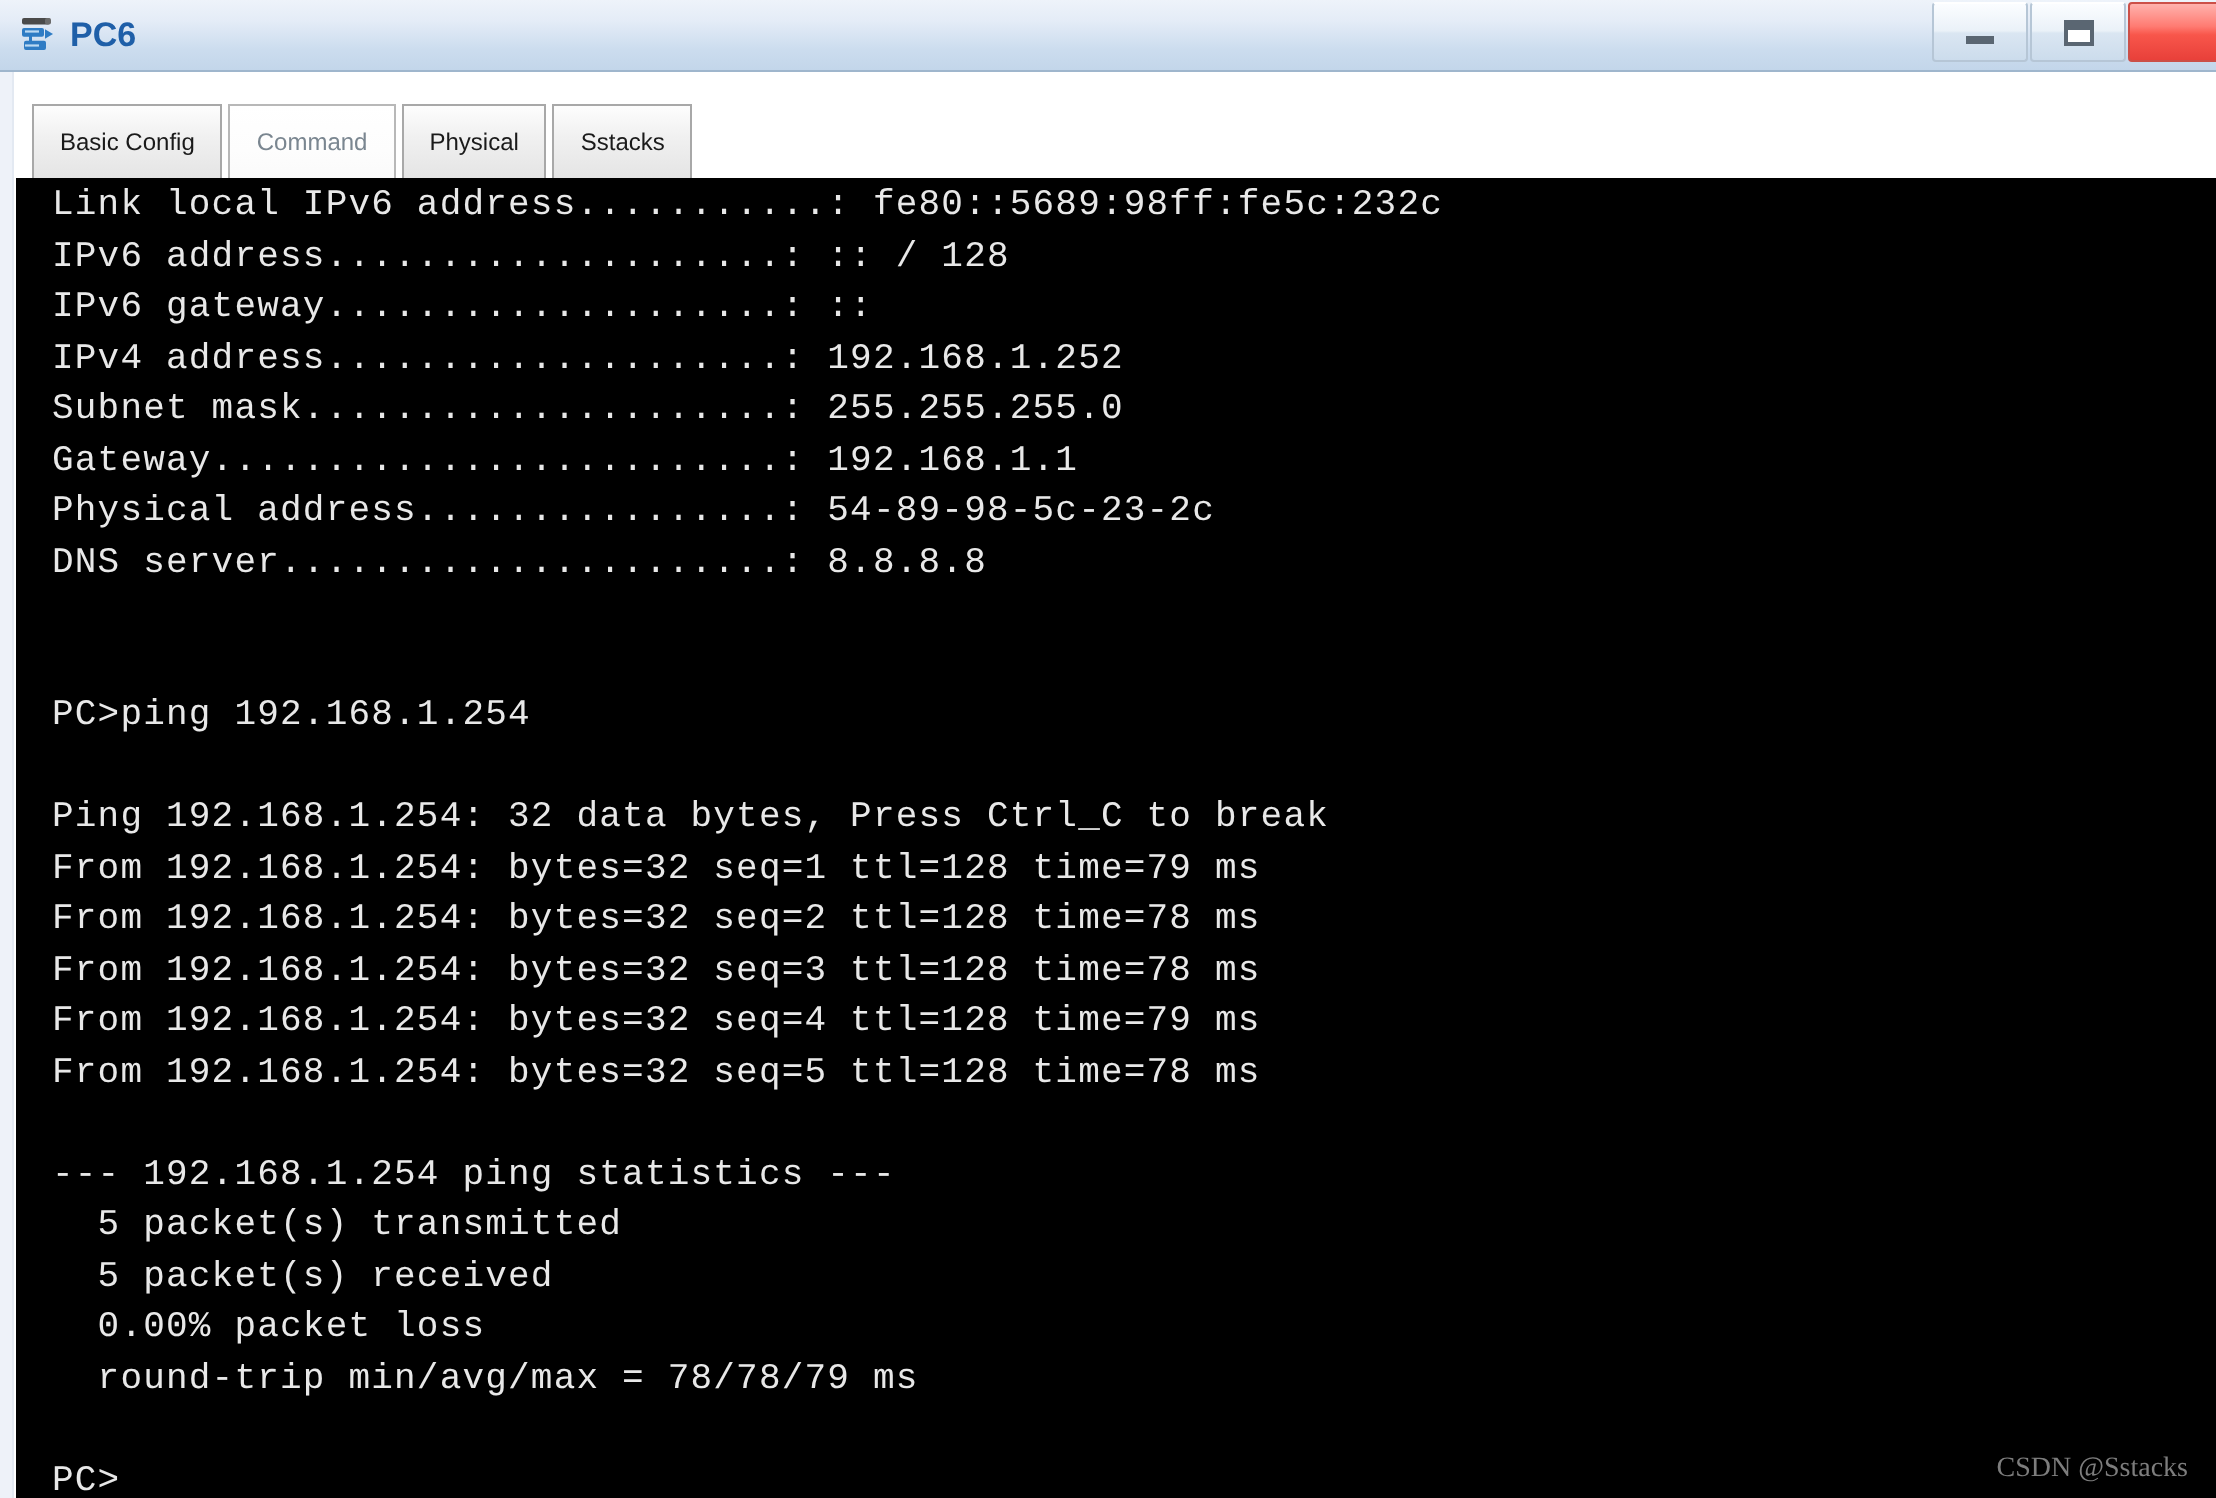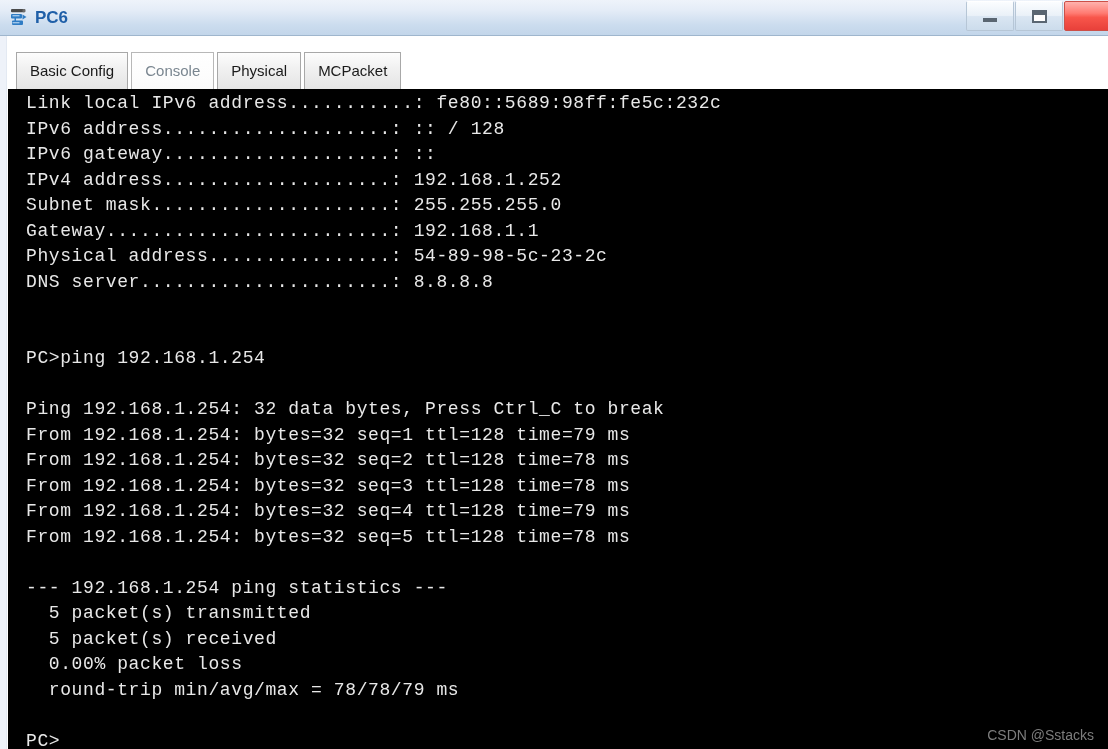--- a/index.html
+++ b/index.html
@@ -124,21 +124,21 @@
     height: 38px;
     display: flex;
     align-items: flex-start;
   }
   .tab {
     height: 38px;
     line-height: 36px;
     padding: 0 13px;
     margin-right: 3px;
     font-family: "Liberation Sans", sans-serif;
-    font-size: 15px;
+    font-size: 12px;
     color: #1a1a1a;
     background: linear-gradient(to bottom, #fdfdfd 0%, #f1f1f1 40%, #e4e4e4 100%);
     border: 1px solid #a8a8a8;
     border-bottom: none;
     box-sizing: border-box;
     white-space: nowrap;
     text-align: center;
   }
   .tab.active {
     background: linear-gradient(to bottom, #ffffff 0%, #fdfdfd 60%, #fafafa 100%);
@@ -168,21 +168,21 @@
   }
   .cline {
     height: 25.5px;
     white-space: pre;
     font-family: Liberation Mono, monospace;
   }
   #watermark {
     position: absolute;
     right: 14px;
     bottom: 6px;
-    font-family: Liberation Sans, sans-serif;
+    font-family: Liberation Serif, serif;
     font-size: 14px;
     color: #7d7d7d;
     white-space: nowrap;
   }
 </style>
 </head>
 <body>
 
 <div id="window">
 
@@ -215,27 +215,27 @@
 
   <div id="body-area">
 
     <div id="left-rail"></div>
 
     <div id="tabstrip">
       <div class="tab">
         <span>Basic Config</span>
       </div>
       <div class="tab active">
-        <span>Console</span>
+        <span>Command</span>
       </div>
       <div class="tab">
         <span>Physical</span>
       </div>
       <div class="tab">
-        <span>MCPacket</span>
+        <span>Sstacks</span>
       </div>
     </div>
 
     <div id="console">
       <div id="console-lines"><div class="cline">Link local IPv6 address...........: fe80::5689:98ff:fe5c:232c</div><div class="cline">IPv6 address....................: :: / 128</div><div class="cline">IPv6 gateway....................: ::</div><div class="cline">IPv4 address....................: 192.168.1.252</div><div class="cline">Subnet mask.....................: 255.255.255.0</div><div class="cline">Gateway.........................: 192.168.1.1</div><div class="cline">Physical address................: 54-89-98-5c-23-2c</div><div class="cline">DNS server......................: 8.8.8.8</div><div class="cline"></div><div class="cline"></div><div class="cline">PC&gt;ping 192.168.1.254</div><div class="cline"></div><div class="cline">Ping 192.168.1.254: 32 data bytes, Press Ctrl_C to break</div><div class="cline">From 192.168.1.254: bytes=32 seq=1 ttl=128 time=79 ms</div><div class="cline">From 192.168.1.254: bytes=32 seq=2 ttl=128 time=78 ms</div><div class="cline">From 192.168.1.254: bytes=32 seq=3 ttl=128 time=78 ms</div><div class="cline">From 192.168.1.254: bytes=32 seq=4 ttl=128 time=79 ms</div><div class="cline">From 192.168.1.254: bytes=32 seq=5 ttl=128 time=78 ms</div><div class="cline"></div><div class="cline">--- 192.168.1.254 ping statistics ---</div><div class="cline">  5 packet(s) transmitted</div><div class="cline">  5 packet(s) received</div><div class="cline">  0.00% packet loss</div><div class="cline">  round-trip min/avg/max = 78/78/79 ms</div><div class="cline"></div><div class="cline">PC&gt;</div></div>
       <div id="watermark">CSDN @Sstacks</div>
     </div>
 
   </div>
 </div>

